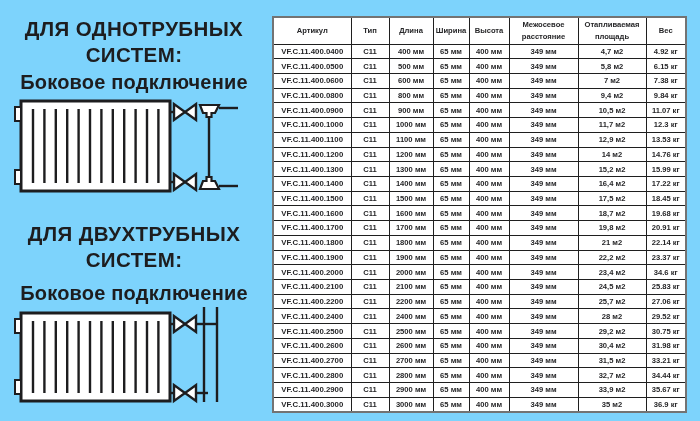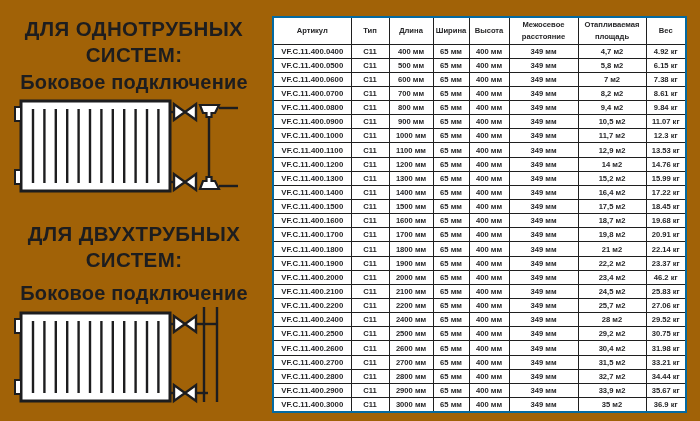--- a/index.html
+++ b/index.html
@@ -2,21 +2,21 @@
 <html><head>
 <meta charset="utf-8">
 <style>
   * { margin: 0; padding: 0; box-sizing: border-box; }
   html, body { width: 700px; height: 421px; overflow: hidden; }
   body {
     font-family: "Liberation Sans", sans-serif;
     background: #ffffff;
     color: #1c1c1e;
   }
-  .page { position: relative; width: 700px; height: 421px; background: #a16207; }
+  .page { position: relative; width: 700px; height: 421px; background: #7dd3fc; }
 
   
   .left-panel { position: absolute; left: 0; top: 0; width: 270px; height: 421px; }
   .section-title {
     position: absolute; left: 0; width: 268px;
     text-align: center; font-weight: 800; font-size: 20.5px;
     line-height: 1.28; letter-spacing: 0.4px; color: #1d1d1f;
   }
   .section-title.s1 { top: 16px; }
   .section-title.s2 { top: 221px; }
@@ -30,21 +30,21 @@
   .diagram-svg { position: absolute; left: 0; }
   .diagram-svg.d1 { top: 96px; }
   .diagram-svg.d2 { top: 303px; }
 
   
   .spec-table-wrap { position: absolute; left: 272px; top: 16px; }
   table.spec {
     border-collapse: collapse; table-layout: fixed;
     width: 413px; height: 397px;
     background: #ffffff;
-    border: 2px solid #0369a1;
+    border: 2px solid #737373;
   }
   table.spec th, table.spec td {
     border: 1px solid #1f1f1f;
     text-align: center; vertical-align: middle;
     font-weight: 700; color: #262628;
     padding: 0 1px; overflow: hidden; white-space: nowrap;
   }
   table.spec th {
     font-size: 7.6px; line-height: 1.5; height: 27px;
     white-space: normal;
@@ -198,30 +198,20 @@
             <td>VF.C.11.400.0600</td>
             <td>C11</td>
             <td>600 мм</td>
             <td>65 мм</td>
             <td>400 мм</td>
             <td>349 мм</td>
             <td>7 м2</td>
             <td>7.38 кг</td>
           </tr>
           <tr>
-            <td>VF.C.11.400.0700</td>
-            <td>C11</td>
-            <td>700 мм</td>
-            <td>65 мм</td>
-            <td>400 мм</td>
-            <td>349 мм</td>
-            <td>8,2 м2</td>
-            <td>8.61 кг</td>
-          </tr>
-          <tr>
             <td>VF.C.11.400.0800</td>
             <td>C11</td>
             <td>800 мм</td>
             <td>65 мм</td>
             <td>400 мм</td>
             <td>349 мм</td>
             <td>9,4 м2</td>
             <td>9.84 кг</td>
           </tr>
           <tr>
@@ -335,21 +325,21 @@
             <td>23.37 кг</td>
           </tr>
           <tr>
             <td>VF.C.11.400.2000</td>
             <td>C11</td>
             <td>2000 мм</td>
             <td>65 мм</td>
             <td>400 мм</td>
             <td>349 мм</td>
             <td>23,4 м2</td>
-            <td>46.2 кг</td>
+            <td>34.6 кг</td>
           </tr>
           <tr>
             <td>VF.C.11.400.2100</td>
             <td>C11</td>
             <td>2100 мм</td>
             <td>65 мм</td>
             <td>400 мм</td>
             <td>349 мм</td>
             <td>24,5 м2</td>
             <td>25.83 кг</td>

